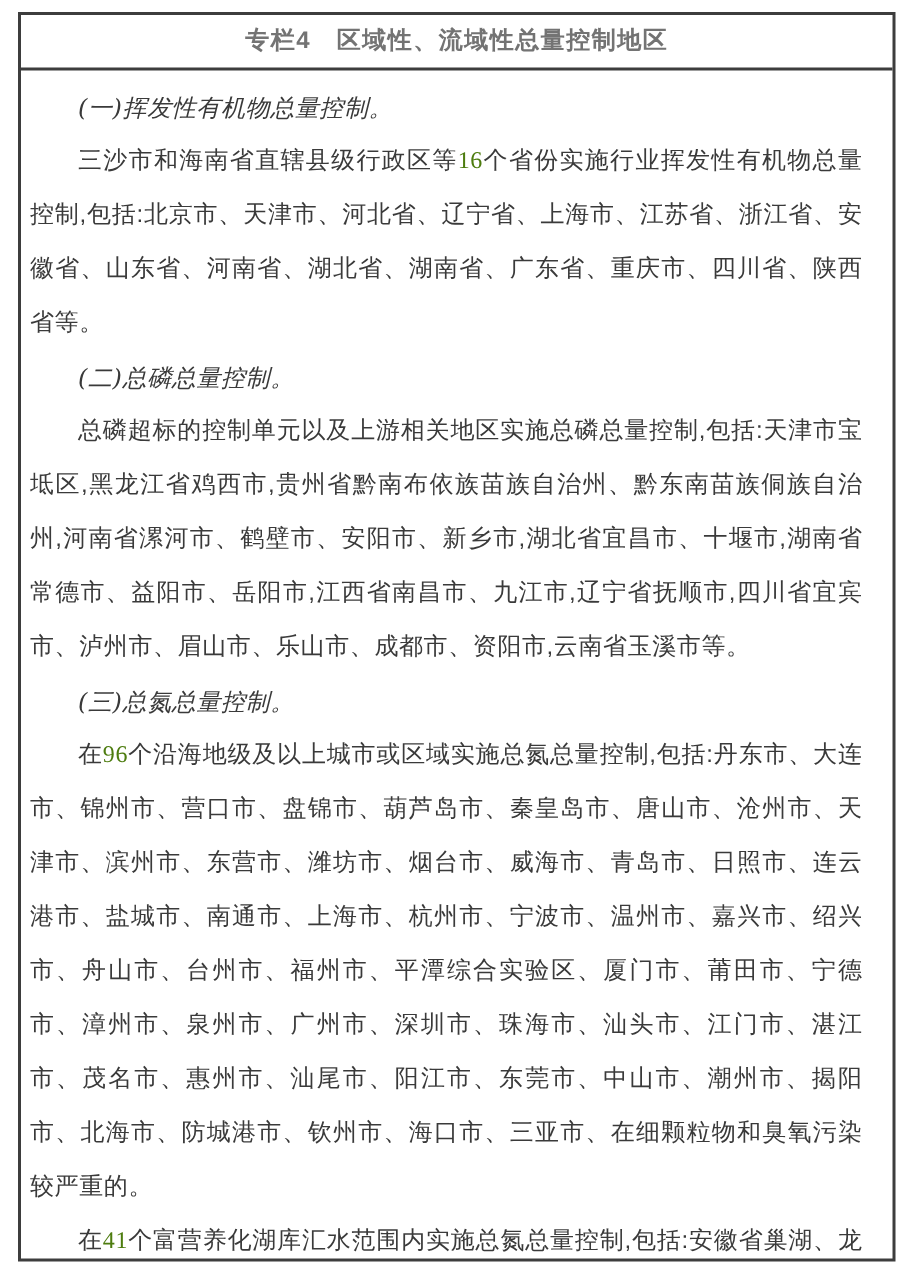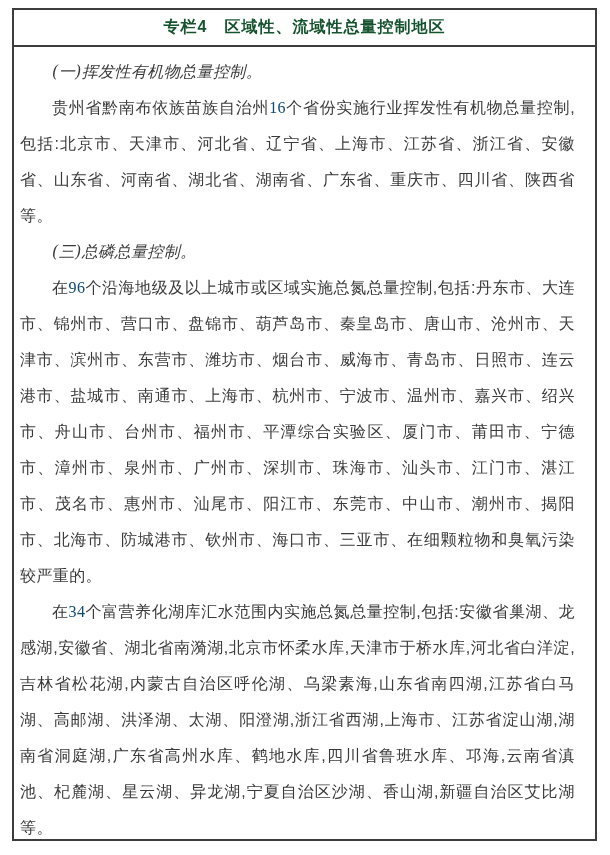--- a/index.html
+++ b/index.html
@@ -26,21 +26,21 @@
   .panel-header {
     flex: 0 0 37px;
     border-bottom: 2px solid #3d3d3d;
     display: flex;
     align-items: center;
     justify-content: center;
   }
   .panel-title {
     font-size: 16px;
     font-weight: bold;
-    color: #14532d;
+    color: #737373;
     letter-spacing: 1px;
   }
   .panel-body {
     flex: 1 1 auto;
     padding: 7px 20px 6px 6px;
     overflow: hidden;
   }
   .panel-body p {
     margin: 0;
     font-size: 16px;
@@ -50,40 +50,42 @@
     text-indent: 2em;
     letter-spacing: 0.4px;
   }
   .section-heading {
     font-style: italic;
     font-family: "DejaVu Serif", serif;
     color: #474747;
     font-size: 15px;
   }
   .num {
-    color: #0c4a6e;
+    color: #4d7c0f;
     font-family: "Liberation Serif", serif;
     font-style: normal;
   }
 </style>
 </head>
 <body>
 
 <div class="page">
   <div class="panel">
 
     <div class="panel-header">
       <div class="panel-title">专栏4　区域性、流域性总量控制地区</div>
     </div>
 
     <div class="panel-body">
 
       <p class="section-heading">(一)挥发性有机物总量控制。</p>
-      <p><span>贵州省黔南布依族苗族自治州</span><span class="num">16</span><span>个省份实施行业挥发性有机物总量控制,包括:北京市、天津市、河北省、辽宁省、上海市、江苏省、浙江省、安徽省、山东省、河南省、湖北省、湖南省、广东省、重庆市、四川省、陕西省等。</span></p>
+      <p><span>三沙市和海南省直辖县级行政区等</span><span class="num">16</span><span>个省份实施行业挥发性有机物总量控制,包括:北京市、天津市、河北省、辽宁省、上海市、江苏省、浙江省、安徽省、山东省、河南省、湖北省、湖南省、广东省、重庆市、四川省、陕西省等。</span></p>
 
+      <p class="section-heading">(二)总磷总量控制。</p>
+      <p><span>总磷超标的控制单元以及上游相关地区实施总磷总量控制,包括:天津市宝坻区,黑龙江省鸡西市,贵州省黔南布依族苗族自治州、黔东南苗族侗族自治州,河南省漯河市、鹤壁市、安阳市、新乡市,湖北省宜昌市、十堰市,湖南省常德市、益阳市、岳阳市,江西省南昌市、九江市,辽宁省抚顺市,四川省宜宾市、泸州市、眉山市、乐山市、成都市、资阳市,云南省玉溪市等。</span><span class="num"></span><span></span></p>
 
-      <p class="section-heading">(三)总磷总量控制。</p>
+      <p class="section-heading">(三)总氮总量控制。</p>
       <p><span>在</span><span class="num">96</span><span>个沿海地级及以上城市或区域实施总氮总量控制,包括:丹东市、大连市、锦州市、营口市、盘锦市、葫芦岛市、秦皇岛市、唐山市、沧州市、天津市、滨州市、东营市、潍坊市、烟台市、威海市、青岛市、日照市、连云港市、盐城市、南通市、上海市、杭州市、宁波市、温州市、嘉兴市、绍兴市、舟山市、台州市、福州市、平潭综合实验区、厦门市、莆田市、宁德市、漳州市、泉州市、广州市、深圳市、珠海市、汕头市、江门市、湛江市、茂名市、惠州市、汕尾市、阳江市、东莞市、中山市、潮州市、揭阳市、北海市、防城港市、钦州市、海口市、三亚市、在细颗粒物和臭氧污染较严重的。</span></p>
-      <p><span>在</span><span class="num">34</span><span>个富营养化湖库汇水范围内实施总氮总量控制,包括:安徽省巢湖、龙感湖,安徽省、湖北省南漪湖,北京市怀柔水库,天津市于桥水库,河北省白洋淀,吉林省松花湖,内蒙古自治区呼伦湖、乌梁素海,山东省南四湖,江苏省白马湖、高邮湖、洪泽湖、太湖、阳澄湖,浙江省西湖,上海市、江苏省淀山湖,湖南省洞庭湖,广东省高州水库、鹤地水库,四川省鲁班水库、邛海,云南省滇池、杞麓湖、星云湖、异龙湖,宁夏自治区沙湖、香山湖,新疆自治区艾比湖等。</span></p>
+      <p><span>在</span><span class="num">41</span><span>个富营养化湖库汇水范围内实施总氮总量控制,包括:安徽省巢湖、龙感湖,安徽省、湖北省南漪湖,北京市怀柔水库,天津市于桥水库,河北省白洋淀,吉林省松花湖,内蒙古自治区呼伦湖、乌梁素海,山东省南四湖,江苏省白马湖、高邮湖、洪泽湖、太湖、阳澄湖,浙江省西湖,上海市、江苏省淀山湖,湖南省洞庭湖,广东省高州水库、鹤地水库,四川省鲁班水库、邛海,云南省滇池、杞麓湖、星云湖、异龙湖,宁夏自治区沙湖、香山湖,新疆自治区艾比湖等。</span></p>
 
     </div>
   </div>
 </div>
 
 </body></html>

